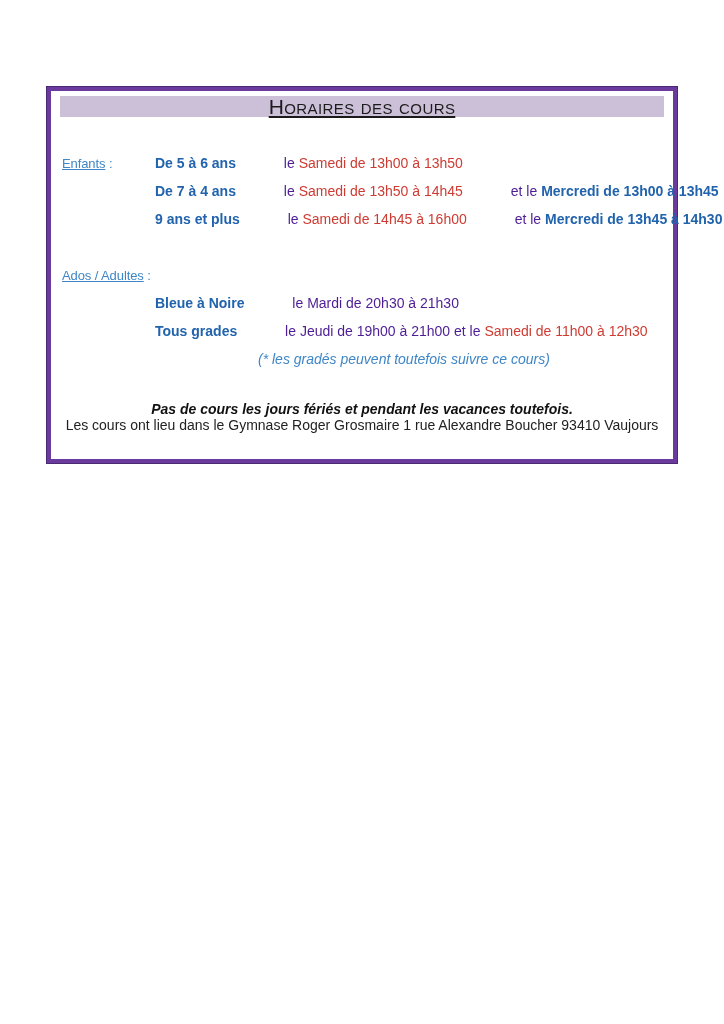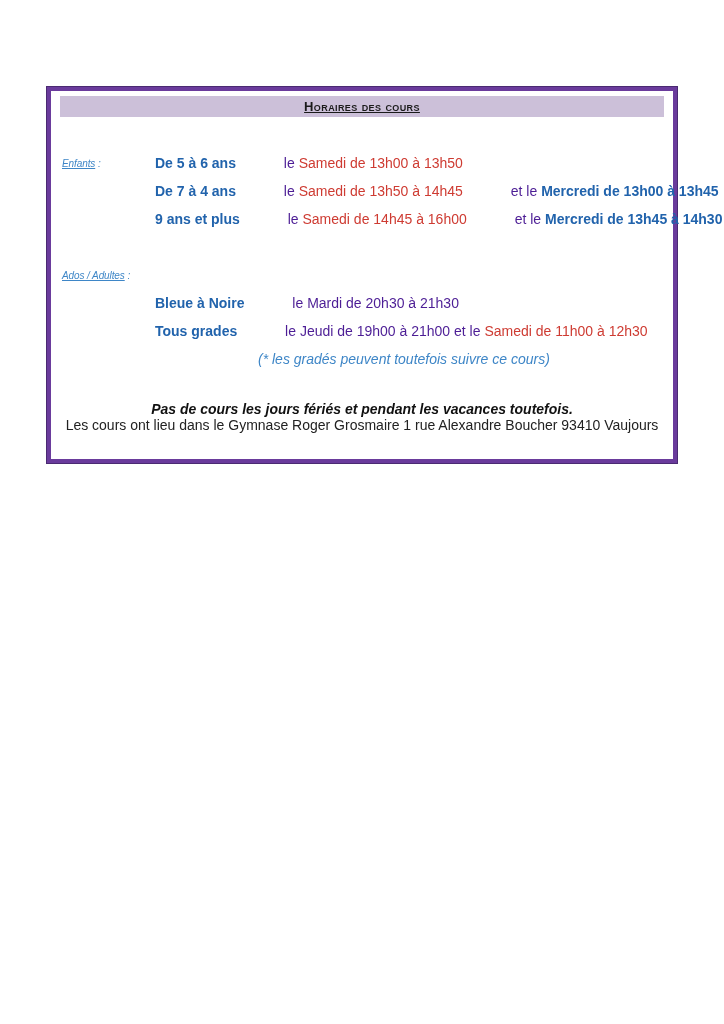--- a/index.html
+++ b/index.html
@@ -22,44 +22,43 @@
   }
 
   .header-bar {
     margin:5px 9px 0 9px;
     height:21px;
     background:#ccc0d9;
     display:flex; align-items:center; justify-content:center;
   }
   .title {
     font-variant:small-caps;
-    font-weight:bold;
+    font-weight:normal;
     text-decoration:underline;
-    font-size:13px;
+    font-size:21px;
     letter-spacing:0.4px;
     color:#1b1b1b;
   }
 
   .section { margin-left:11px; margin-right:6px; }
   .section-enfants { margin-top:32px; }
   .section-ados { margin-top:28px; }
 
   .row {
     display:flex;
     height:28px;
     align-items:center;
     font-size:14px;
     white-space:nowrap;
   }
   .label-cell {
     width:93px; flex:none;
     color:#3e86c7;
-    font-size:10px;
+    font-size:13px;
     letter-spacing:-0.1px;
-    font-style:italic;
   }
   .lbl { text-decoration:underline; }
   .content-cell { flex:1; min-width:0; }
 
   .seg-b { color:#2163ac; font-weight:bold; }
   .seg-n { color:#4c1d95;margin-left:44px; }
   .seg-r { color:#ce3b32; }
 
   .note {
     display:inline-block;

